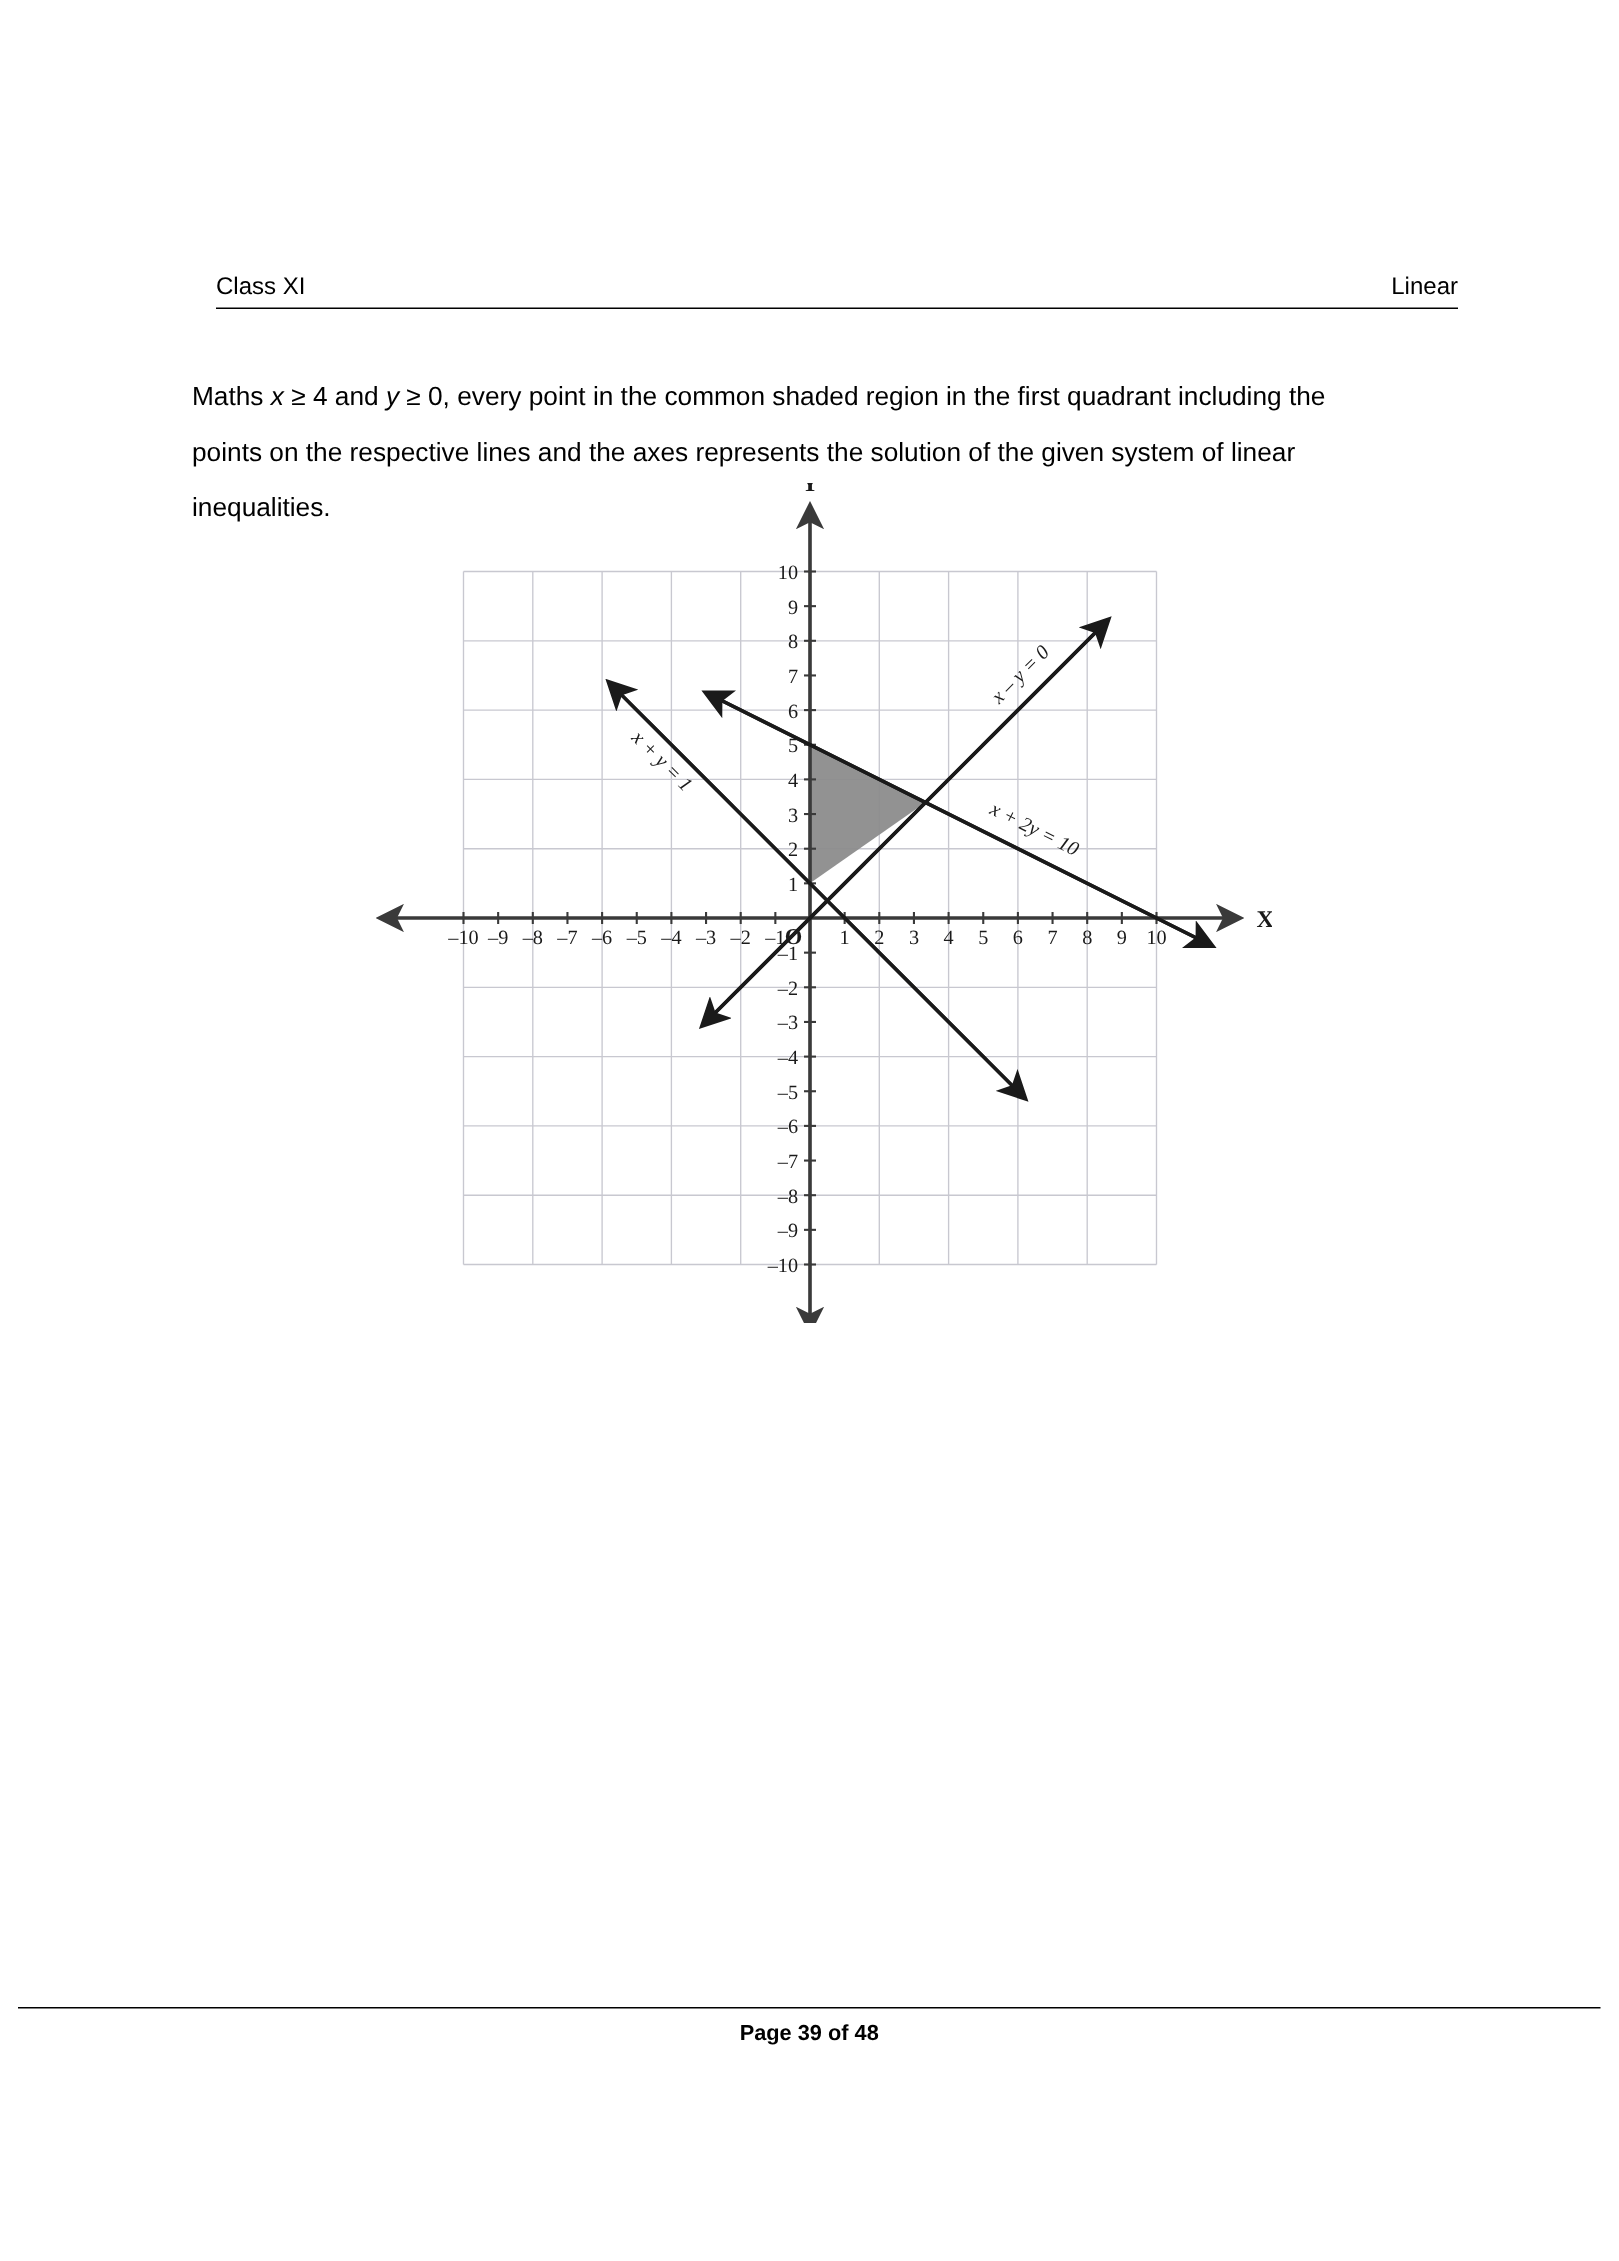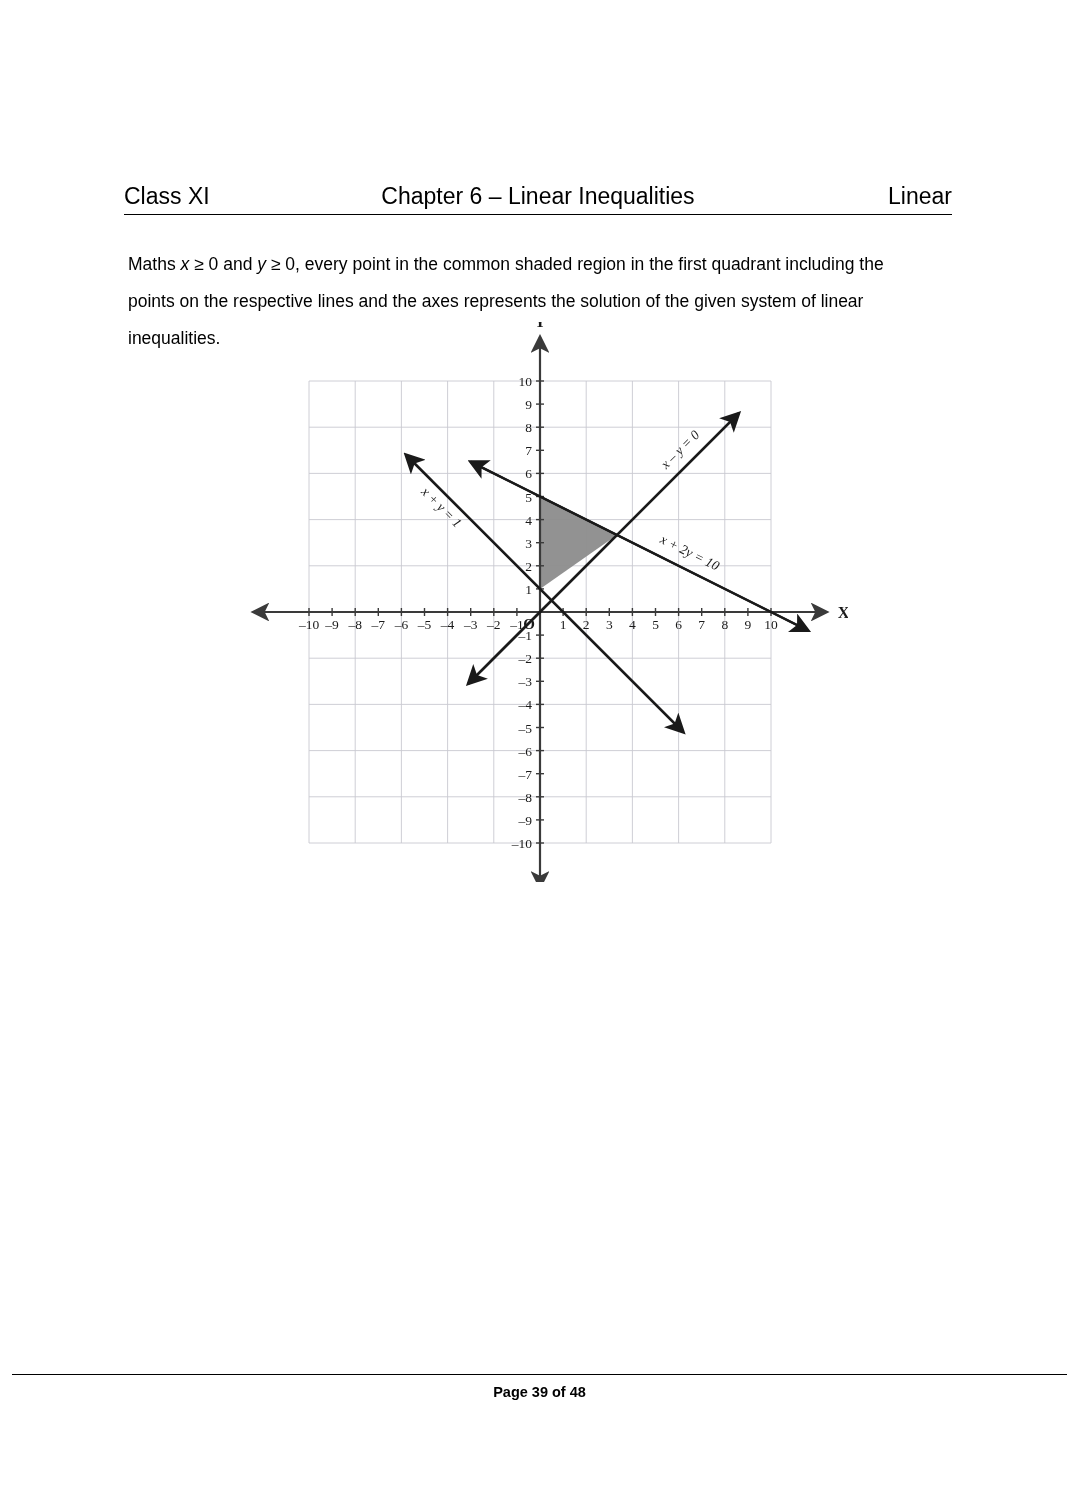--- a/index.html
+++ b/index.html
@@ -12,29 +12,29 @@
     height: 1507px;
     position: relative;
     font-family: "Liberation Sans", sans-serif;
     color: #000;
     overflow: hidden;
   }
 
   
   #page-header {
     position: absolute;
-    left: 124px;
+    left: 144px;
     top: 183px;
     width: 828px;
     display: flex;
     align-items: flex-start;
     justify-content: space-between;
     border-bottom: 1.5px solid #000;
     padding-bottom: 4px;
-    font-size: 23px;
+    font-size: 16px;
   }
   #page-header .hdr-center {
     position: absolute;
     left: 0; right: 0;
     text-align: center;
   }
   #page-header .hdr-left, #page-header .hdr-right { position: relative; z-index: 2; }
 
   
   #body-text {
@@ -61,33 +61,31 @@
   #page-footer {
     position: absolute;
     left: 12px;
     top: 1338px;
     width: 1055px;
     border-top: 1.6px solid #000;
     padding-top: 9px;
     text-align: center;
     font-size: 14.5px;
     font-weight: bold;
-    margin-top: 36px;
   }
 </style>
 </head>
 <body>
 
 <div id="page-header">
   <span class="hdr-left">Class XI</span>
-  <span class="hdr-center">Chapter 6 – Linear Inequalities</span>
   <span class="hdr-right">Linear</span>
 </div>
 
-<p id="body-text"><span>Maths </span><span class="var">x</span><span> ≥ 0 and </span><span class="var">y</span><span> ≥ 0, every point in the common shaded region in the first quadrant including the points on the respective lines and the axes represents the solution of the given system of linear inequalities.</span></p>
+<p id="body-text"><span>Maths </span><span class="var">x</span><span> ≥ 4 and </span><span class="var">y</span><span> ≥ 0, every point in the common shaded region in the first quadrant including the points on the respective lines and the axes represents the solution of the given system of linear inequalities.</span></p>
 
 <div id="figure">
   <svg id="graph-svg" width="600" height="560" viewBox="0 0 600 560" xmlns="http://www.w3.org/2000/svg">
     <defs>
       <marker id="arw" markerWidth="9" markerHeight="9" refX="7.5" refY="4.5" orient="auto">
         <path d="M0,0 L9,4.5 L0,9 L2.2,4.5 Z" fill="#1a1a1a"></path>
       </marker>
       <marker id="arwax" markerWidth="9" markerHeight="9" refX="7.5" refY="4.5" orient="auto">
         <path d="M0,0 L9,4.5 L0,9 L2.2,4.5 Z" fill="#3a3a3a"></path>
       </marker>

